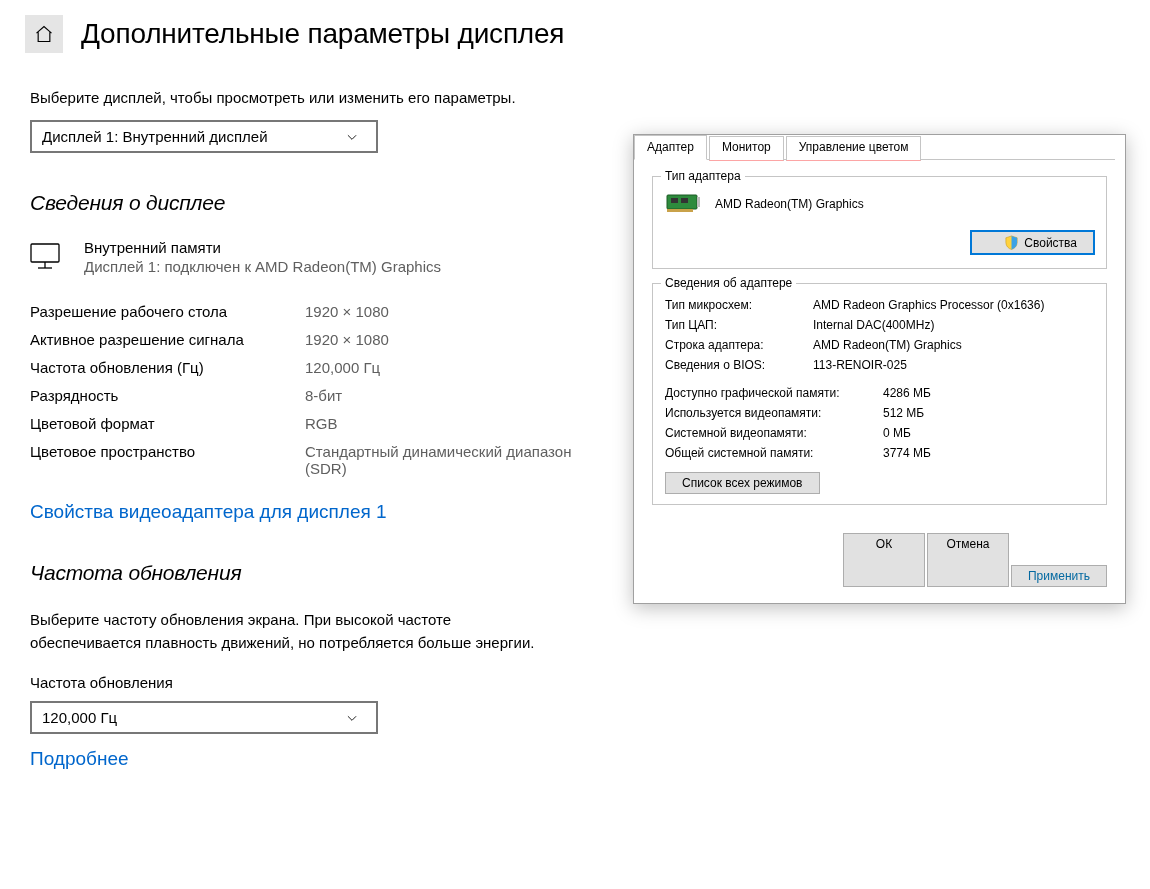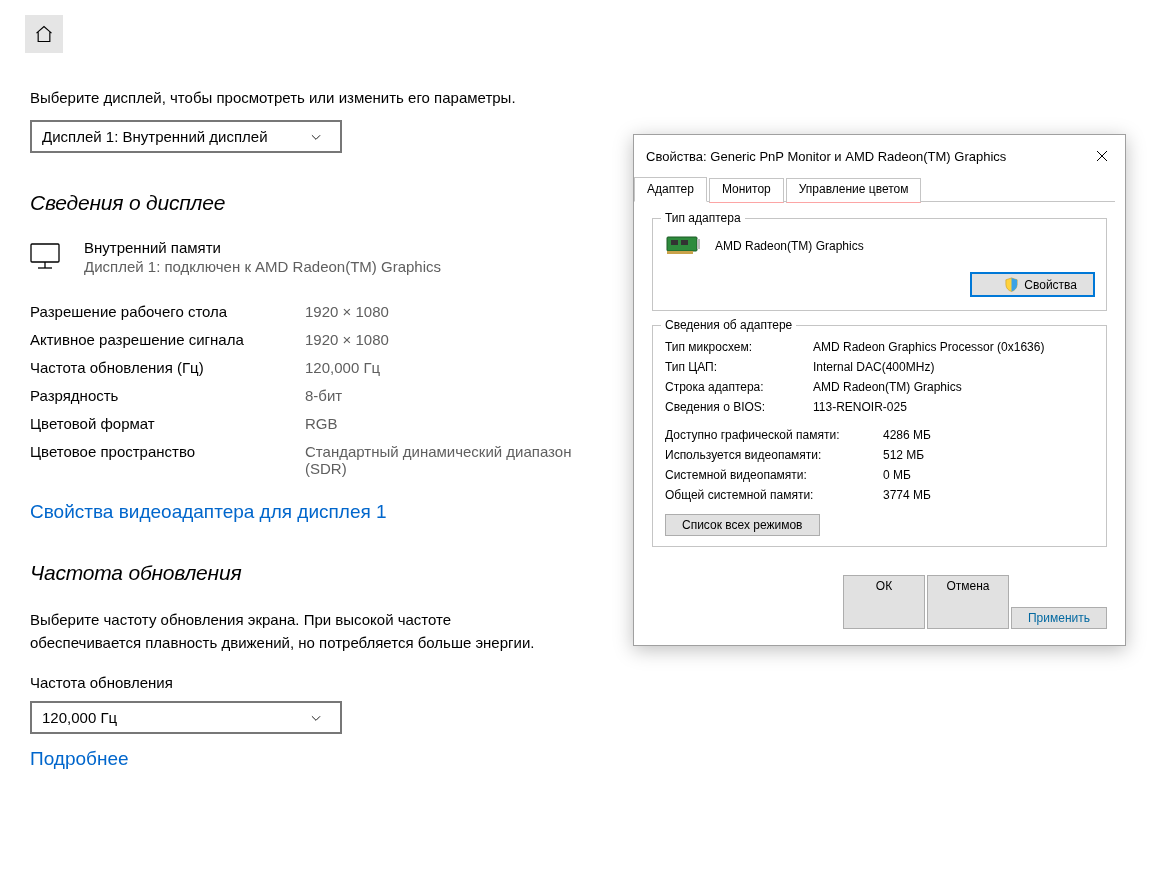--- a/index.html
+++ b/index.html
@@ -47,21 +47,21 @@
 
   .instruction {
     font-size: 15px;
     line-height: 1.35;
     margin-top: 25px;
     margin-bottom: 12px;
     color: #000;
   }
 
   .dropdown {
-    width: 312px;
+    width: 348px;
     border: 2px solid #777;
     background: #fff;
     display: flex;
     align-items: center;
     justify-content: space-between;
     padding: 6px 10px 6px 10px;
     font-size: 15px;
     cursor: pointer;
   }
   .dropdown .chev {
@@ -270,20 +270,21 @@
 <body>
 
 <div class="page">
 
   <div class="title-row">
     <div class="home-btn">
       <svg width="20" height="20" viewBox="0 0 24 24" fill="none" stroke="#000" stroke-width="1.4">
         <path d="M3 11 L12 3 L21 11 M5 10 V21 H19 V10"></path>
       </svg>
     </div>
+    <div class="page-title">Дополнительные параметры дисплея</div>
   </div>
 
   <div class="section">
     <div class="instruction">Выберите дисплей, чтобы просмотреть или изменить его параметры.</div>
 
     <div class="dropdown">
       <span>Дисплей 1: Внутренний дисплей</span>
       <span class="chev">
         <svg width="14" height="14" viewBox="0 0 24 24" fill="none" stroke="#000" stroke-width="1.5">
             <path d="M5 9 L12 16 L19 9"></path>
@@ -338,28 +339,20 @@
           </svg>
       </span>
     </div>
 
     <a class="link" style="margin-top:14px">Подробнее</a>
   </div>
 </div>
 
 <div class="dialog">
 
-  <div class="dlg-titlebar">
-    <div class="dlg-title">Свойства: Generic PnP Monitor и AMD Radeon(TM) Graphics</div>
-    <div class="dlg-close">
-      <svg width="12" height="12" viewBox="0 0 12 12" stroke="#000" stroke-width="1">
-          <path d="M1 1 L11 11 M11 1 L1 11"></path>
-        </svg>
-    </div>
-  </div>
 
   <div class="tab-strip">
     <div class="tab active">Адаптер</div>
     <div class="tab inactive">Монитор</div>
     <div class="tab inactive">Управление цветом</div>
   </div>
 
   <div class="dlg-body">
 
     <div class="groupbox">

